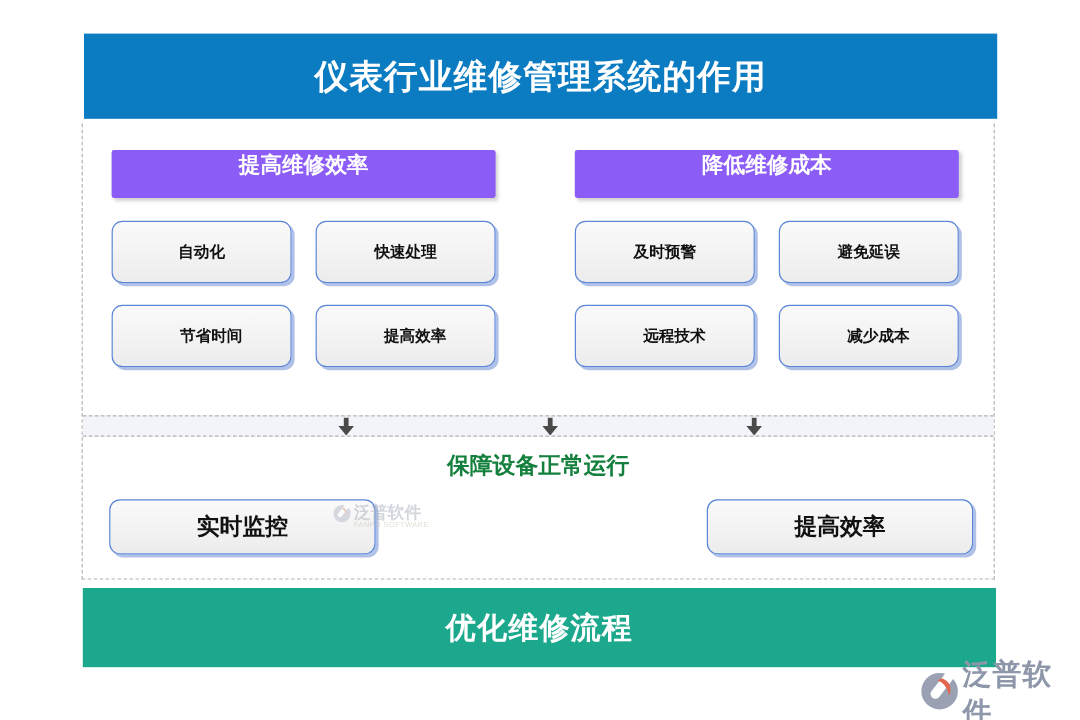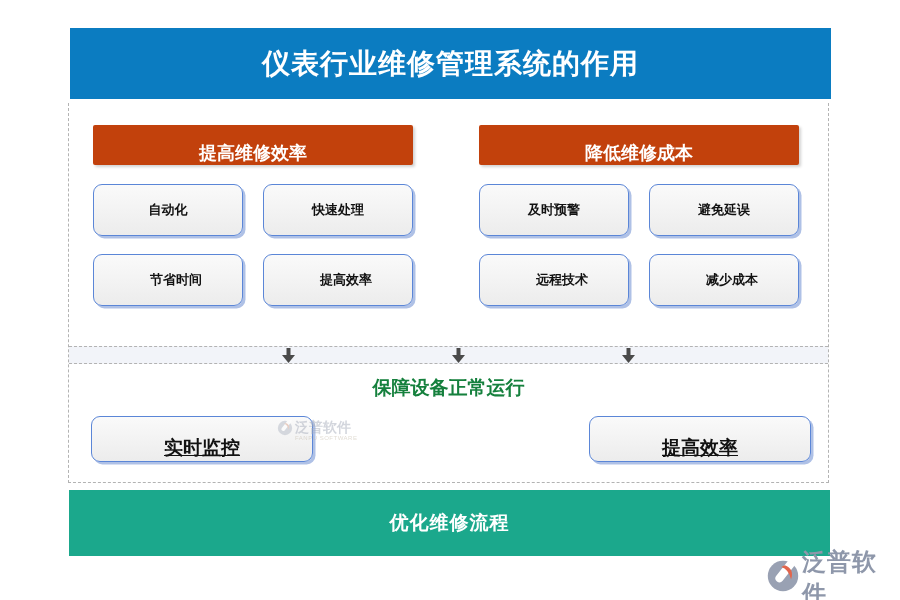--- a/index.html
+++ b/index.html
@@ -16,22 +16,22 @@
   }
   .title-bar span { color:#ffffff; font-size:28px; font-weight:bold; letter-spacing:1px; }
   
   .dashed-wrap {
     position:absolute; left:68px; top:103px; width:761px; height:380px;
     border-left:1px dashed #b3b3b3; border-right:1px dashed #b3b3b3;
     border-bottom:1px dashed #b3b3b3;
   }
   
   .col-header {
-    position:absolute; width:320px; height:40px; background:#c2410c;
-    display:flex; align-items:flex-end; justify-content:center;
+    position:absolute; width:320px; height:40px; background:#8b5cf6;
+    display:flex; align-items:flex-start; justify-content:center;
     color:#ffffff; font-size:18px; font-weight:bold;
     border-radius:2px; box-shadow:2px 2px 3px rgba(0,0,0,0.18);
   }
   .col-header.left  { left:24px;  top:22px; }
   .col-header.right { left:394px; top:22px;margin-left:16px; }
   
   .item-box {
     position:absolute; height:52px;
     background:linear-gradient(#fafafa,#ececec);
     border:1.5px solid #5b86d7; border-radius:9px;
@@ -54,40 +54,40 @@
   
   .bottom-heading {
     position:absolute; left:0; top:272px; width:100%;
     text-align:center; font-size:19px; font-weight:bold; color:#15803d;
   }
   .bottom-box {
     position:absolute; top:313px; height:46px;
     background:linear-gradient(#fafafa,#ececec);
     border:1.5px solid #5b86d7; border-radius:9px;
     box-shadow:2.5px 2.5px 0 rgba(77,118,199,0.45);
-    display:flex; align-items:flex-end; justify-content:center;
-    font-size:19px; font-weight:bold; color:#111111;text-decoration:underline;
+    display:flex; align-items:center; justify-content:center;
+    font-size:19px; font-weight:bold; color:#111111;
   }
   .b1 { left:22px;  width:222px; }
   .b2 { left:274px; width:218px; }
   .b3 { left:520px; width:222px; }
   
   .watermark {
     position:absolute; left:208px; top:317px; display:flex; align-items:flex-start;
     opacity:0.5; pointer-events:none;
   }
   .watermark .wm-text { margin-left:2px; }
   .watermark .wm-name { font-size:14px; font-weight:bold; color:#a8aebc; line-height:15px; }
   .watermark .wm-sub  { font-size:6px; color:#c3b9a8; letter-spacing:0.5px; }
   
   .green-bar {
     position:absolute; left:69px; top:490px; width:761px; height:66px;
     background:#1ba88c; display:flex; align-items:center; justify-content:center;
   }
-  .green-bar span { color:#ffffff; font-size:19px; font-weight:bold; letter-spacing:1px; }
+  .green-bar span { color:#ffffff; font-size:25px; font-weight:bold; letter-spacing:1px; }
   
   .brand {
     position:absolute; left:766px; top:546px; width:132px;
   }
   .brand-top { display:flex; align-items:center; }
   .brand-name { font-size:24px; font-weight:bold; color:#8e97aa; letter-spacing:1px; margin-left:2px; }
 </style>
 </head>
 <body>
 

